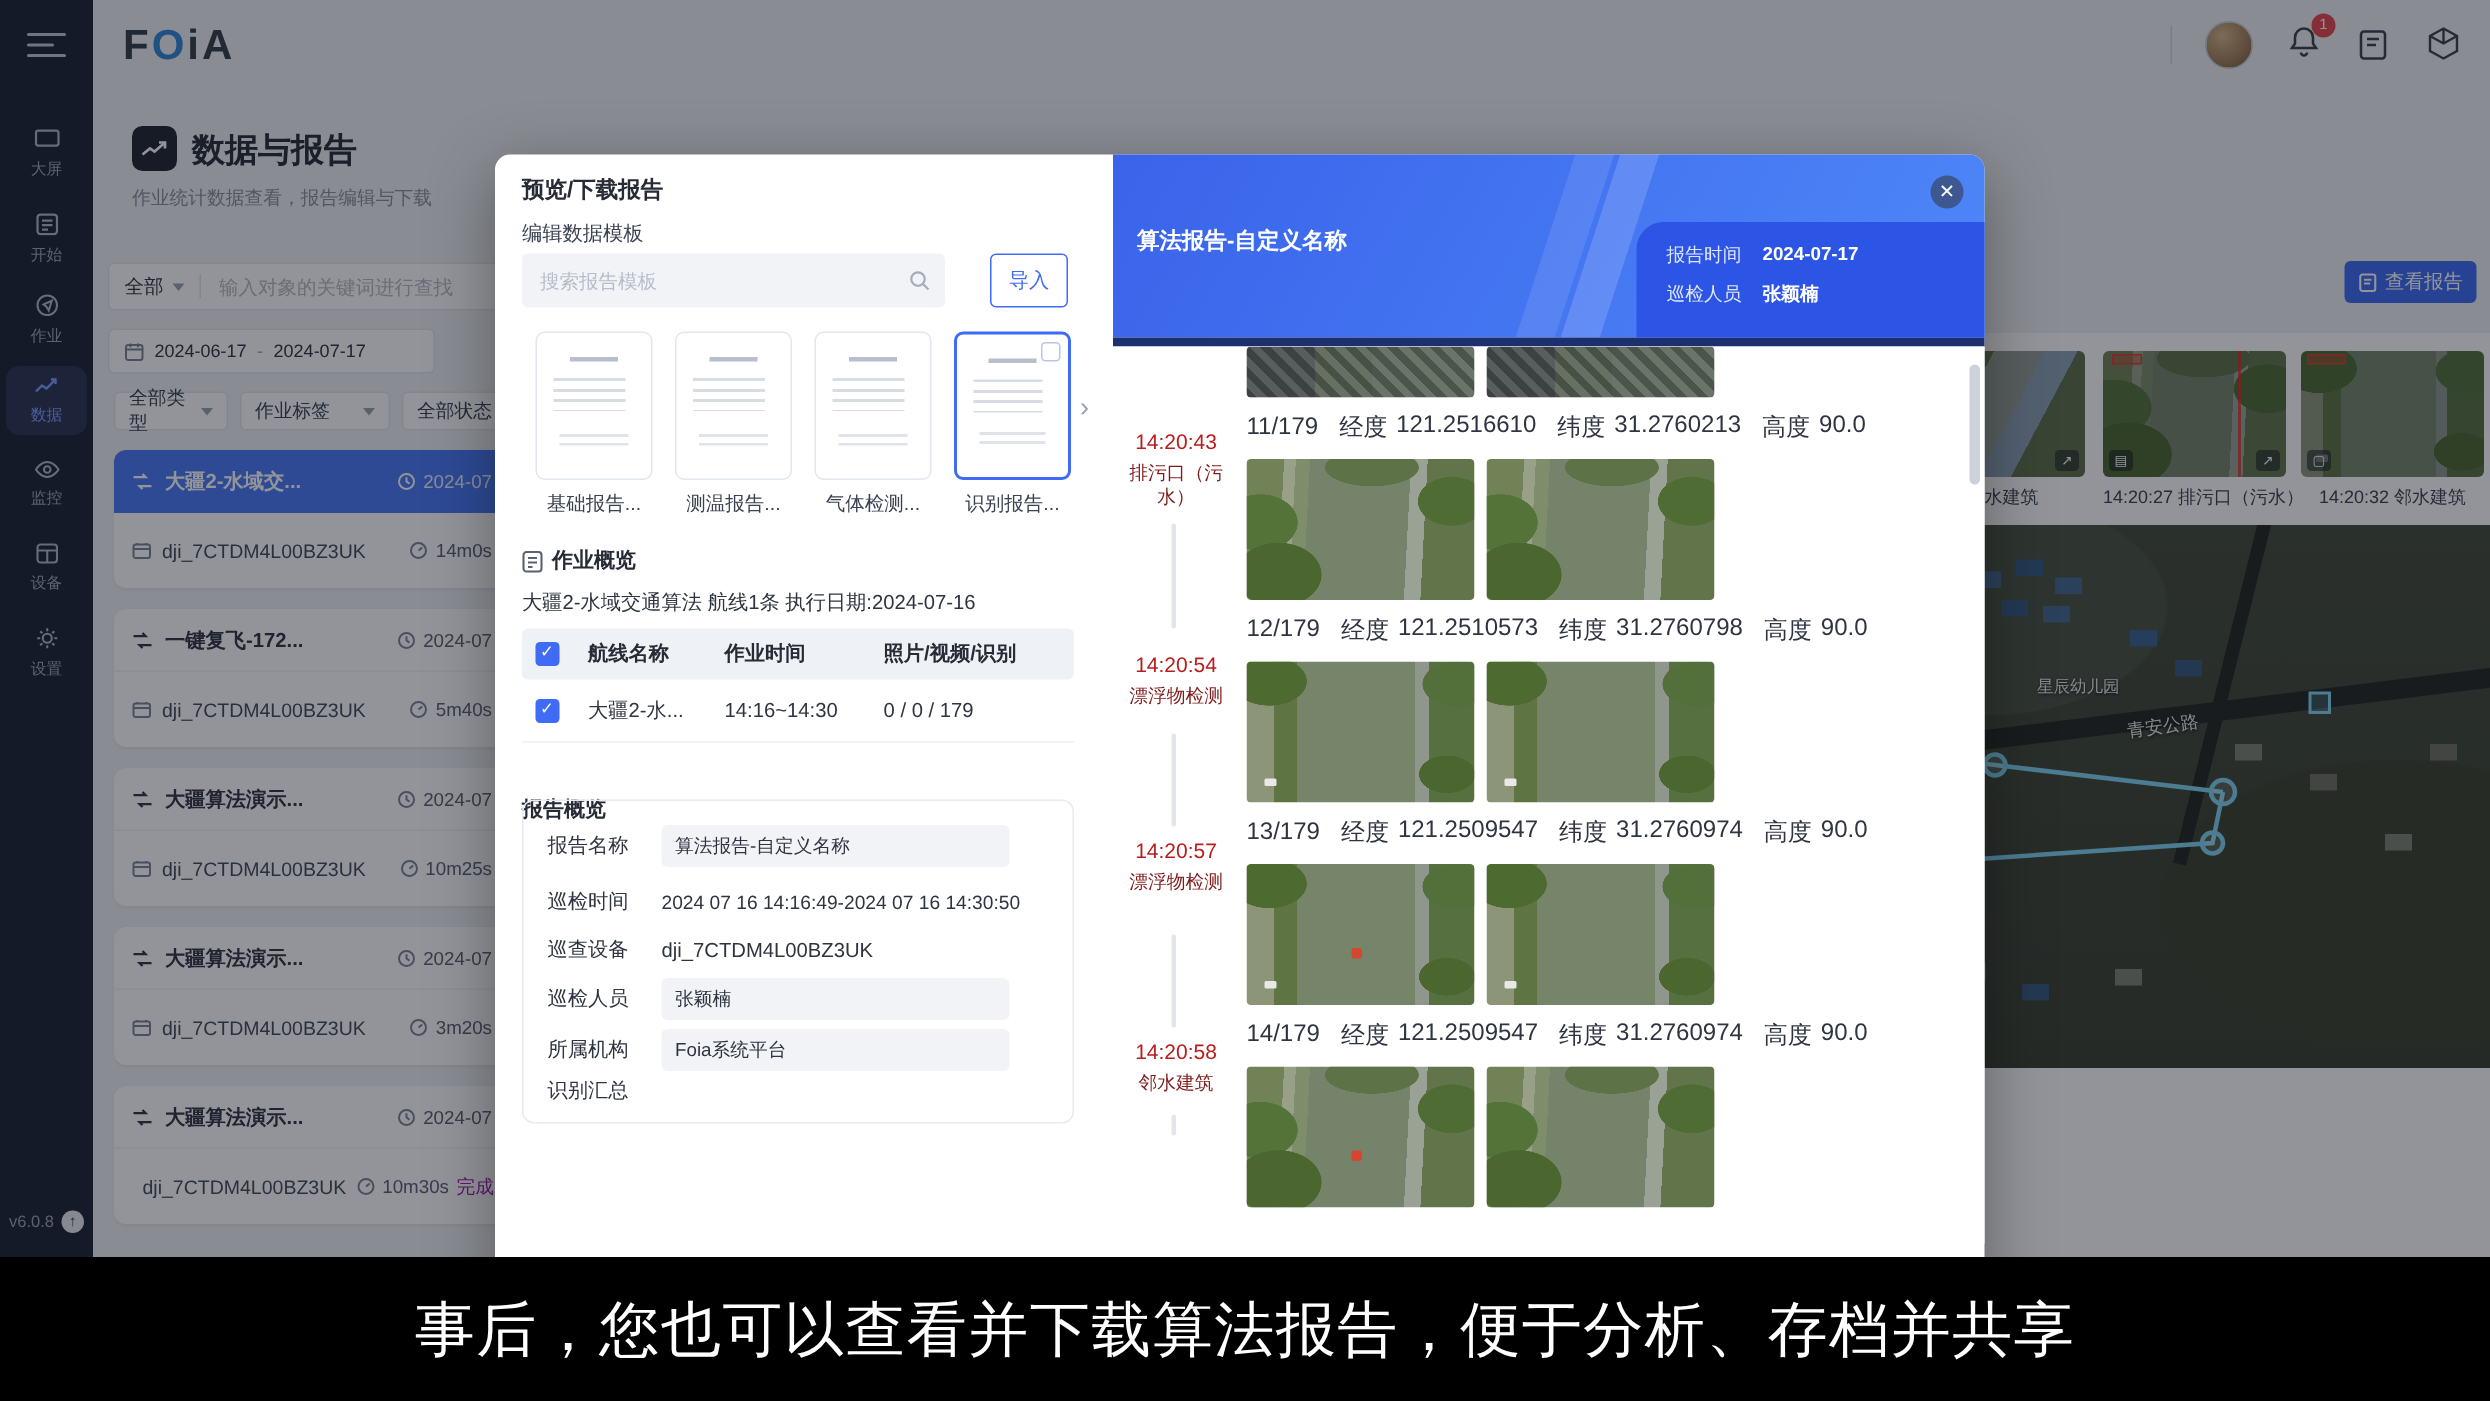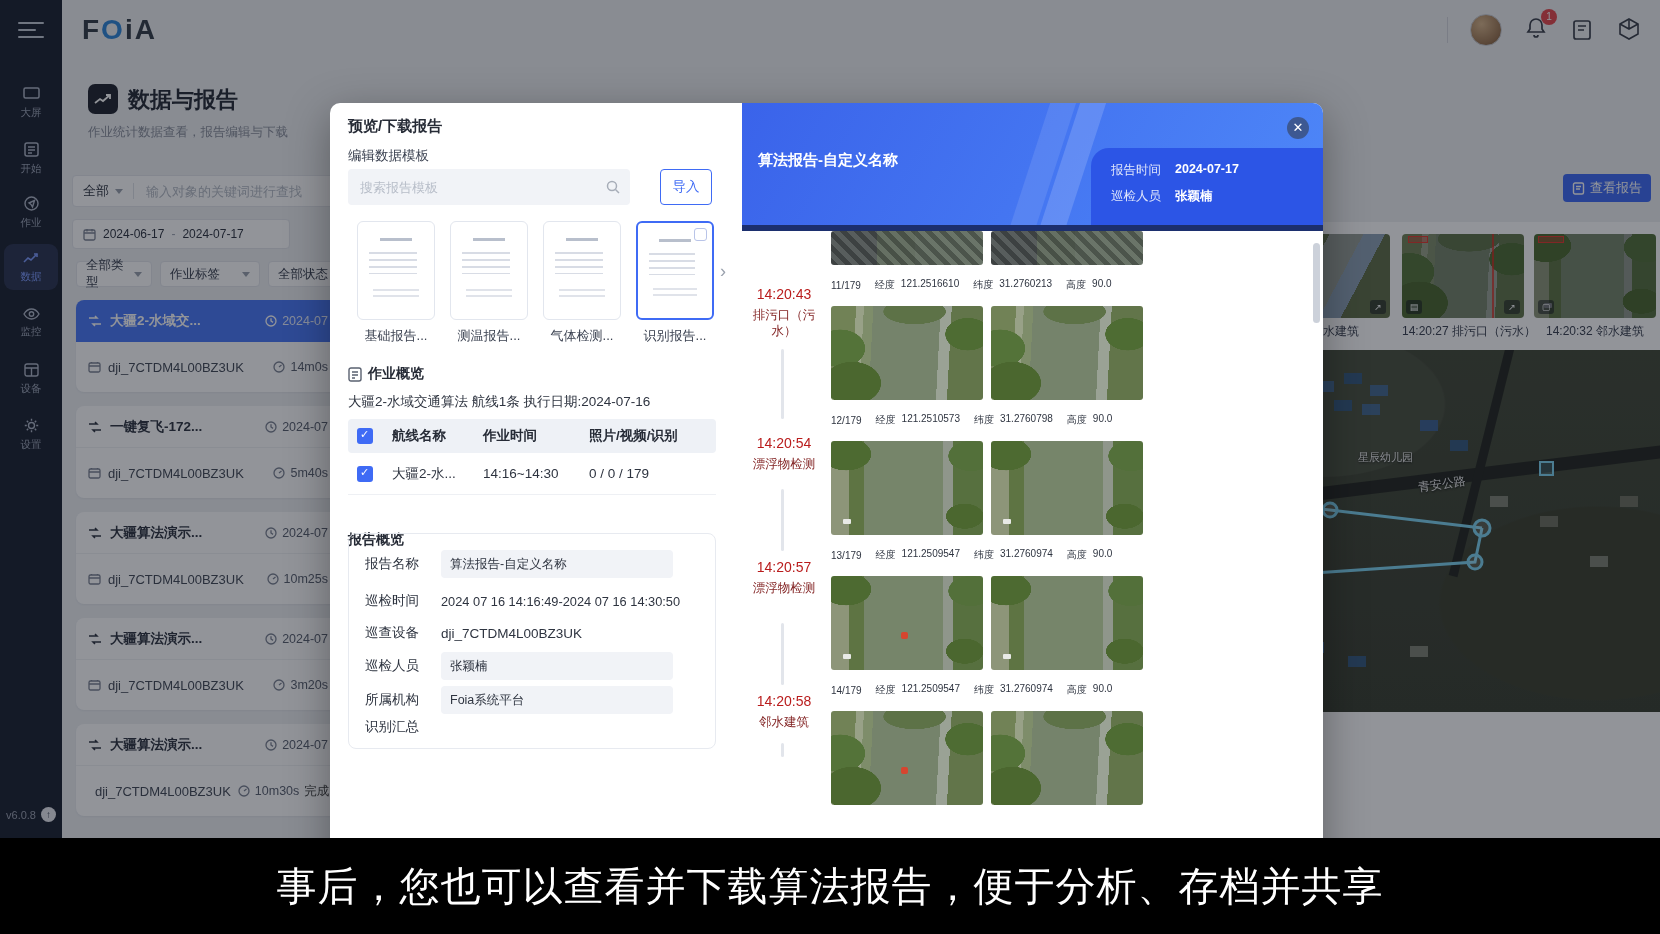--- a/index.html
+++ b/index.html
@@ -126,21 +126,21 @@
   .m-close{position:absolute;right:14px;top:14px;width:22px;height:22px;border-radius:50%;background:rgba(52,60,78,.6);color:#fff;font-size:13px;line-height:21px;text-align:center;z-index:5;}
   .preview{position:absolute;left:412px;top:128px;right:0;bottom:53px;background:#fff;overflow:hidden;}
   .tl-entry{position:absolute;left:0;width:84px;text-align:center;}
   .tl-entry .tm{font-size:14px;color:#b91c1c;font-weight:500;}
   .tl-entry .lb{font-size:12.5px;color:#7f1d1d;margin-top:5px;line-height:1.3;padding:0 4px;}
   .tl-seg{position:absolute;left:39px;width:3px;background:#e2e5eb;border-radius:2px;}
   .pcol{margin-left:89px;width:322px;}
   .prow{display:flex;gap:8px;}
   .ph{width:152px;height:94px;border-radius:3px;position:relative;overflow:hidden;}
   .ph.cut{height:34px;}
-  .pcap{display:flex;align-items:center;gap:14px;margin-top:11px;height:18px;font-size:10px;color:#2e3440;white-space:nowrap;}
+  .pcap{display:flex;align-items:center;gap:14px;margin-top:11px;height:18px;font-size:16px;color:#2e3440;white-space:nowrap;}
   .pcap .pair{display:flex;gap:6px;}
   .mt12{margin-top:12px;}
   .scrollpill{position:absolute;right:3px;top:12px;width:7px;height:80px;background:#ccd1da;border-radius:4px;}
   .m-footer{position:absolute;left:0;right:0;bottom:0;height:53px;border-top:1px solid #eef1f5;display:flex;align-items:center;justify-content:center;gap:24px;background:#fff;border-radius:0 0 10px 10px;}
   .btn-draft{width:88px;height:34px;background:#fff;border:1px solid #ccd6ef;border-radius:4px;font-size:13.5px;color:#3a4150;display:flex;align-items:center;justify-content:center;}
   .btn-dl{width:88px;height:34px;background:#4a72f6;border:none;border-radius:4px;font-size:13.5px;color:#fff;display:flex;align-items:center;justify-content:center;}
 
   
   .a1{background:
      radial-gradient(ellipse 46px 34px at 14% 82%,#4b672f 0 62%,transparent 63%),
@@ -430,21 +430,21 @@
           <rect x="1" y="2" width="11" height="9" rx="1.5"></rect>
           <path d="M1 5h11M3.5 2V1M9.5 2V1"></path>
         </svg>
       <span>dji_7CTDM4L00BZ3UK</span>
       <span class="dur">
           <svg width="12" height="12" viewBox="0 0 12 12" fill="none" stroke="#7b8292" stroke-width="1.3">
             <circle cx="6" cy="6" r="5"></circle>
             <path d="M6 6L8.5 4"></path>
           </svg>
           <span>10m30s</span>
-      <span style="color:#404040;">完成</span>
+      <span style="color:#a21caf;">完成</span>
           <span class="dot-red"></span>
         </span>
     </div>
   </div>
 
   <div class="thumbs">
     <div class="thumb" style="left:40px;width:110px;">
       <div class="timg adock">
         <span class="chip" style="right:4px;bottom:4px;">↗</span>
       </div>

